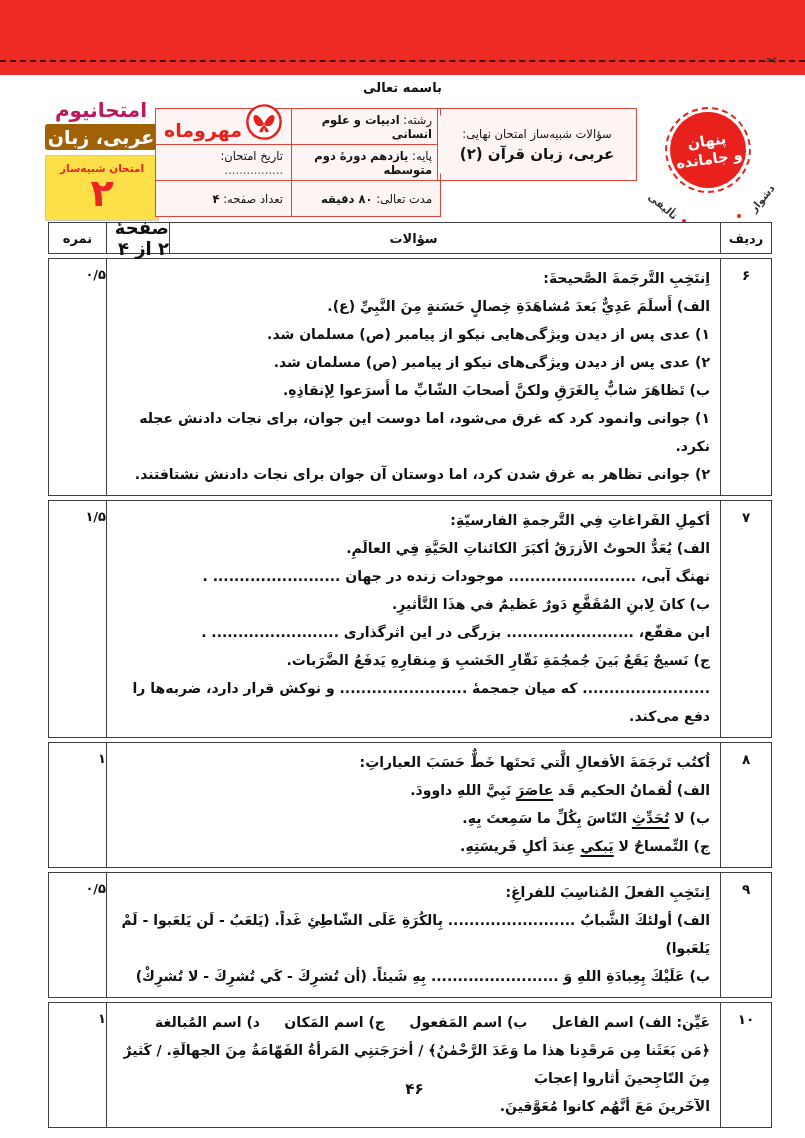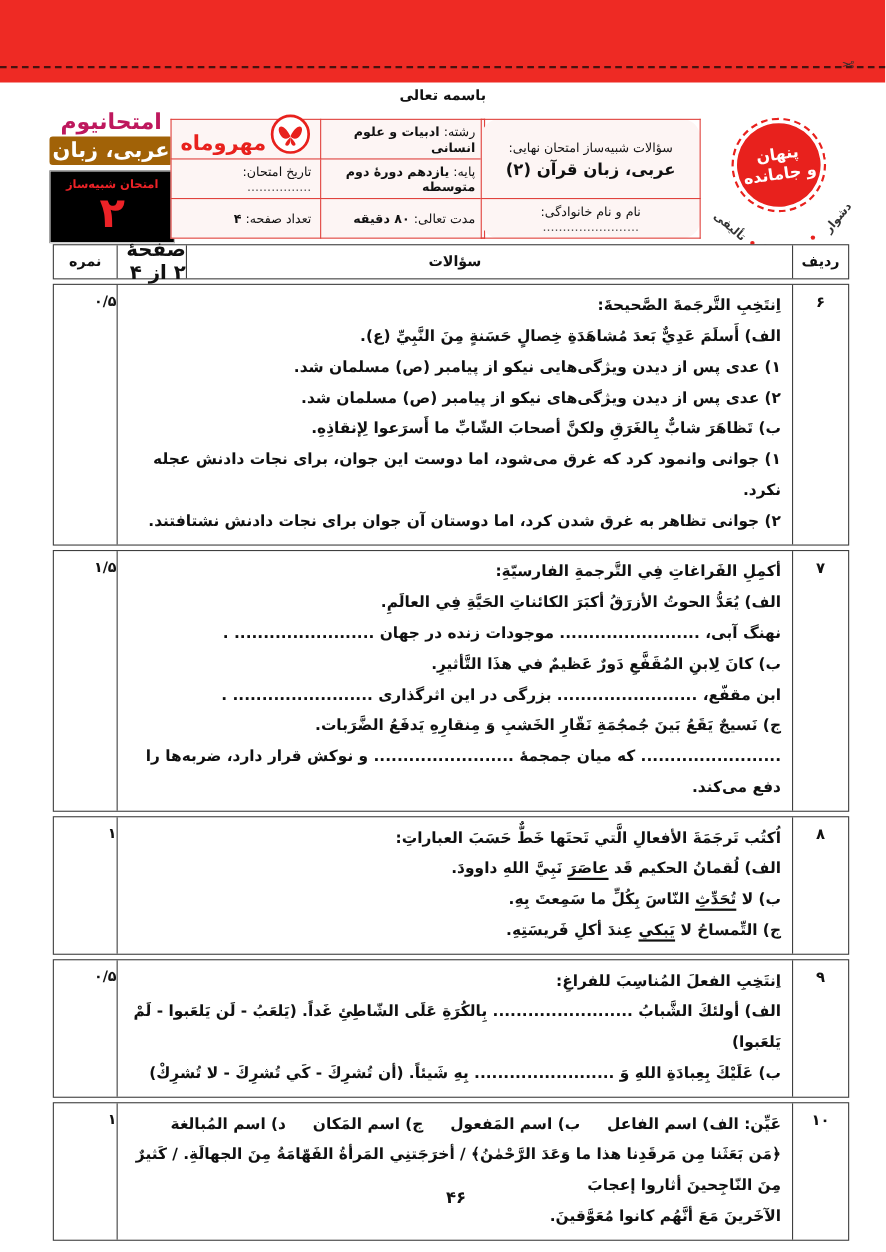--- a/index.html
+++ b/index.html
@@ -9,21 +9,21 @@
   .red-band{position:absolute;top:0;left:0;width:805px;height:75px;background:#ee2a24;}
   .cut-line{position:absolute;top:60px;left:0;right:0;border-top:2px dashed #47120f;}
   .scissors{position:absolute;top:-10px;right:28px;color:#332f2f;font-size:14px;transform:scaleX(-1);display:inline-block;}
   .bismillah{position:absolute;top:80px;left:0;width:100%;text-align:center;font-size:13px;font-weight:700;}
   
   .header{position:absolute;top:100px;left:30px;right:30px;height:122px;}
   .examium{position:absolute;left:15px;top:-2px;width:112px;text-align:center;color:#be185d;
            font-weight:900;font-size:20px;letter-spacing:-1px;}
   .subject-badge{position:absolute;left:15px;top:24px;width:112px;height:26px;background:#a16207;color:#fff;
            font-weight:700;font-size:19px;border-radius:3px;line-height:26px;text-align:center;}
-  .sim-box{position:absolute;left:15px;top:55px;width:112px;height:64px;border:1px solid #c9c9c9;background:#000000;text-align:center;}
+  .sim-box{position:absolute;left:15px;top:55px;width:112px;height:64px;border:1px solid #c9c9c9;background:#fde047;text-align:center;}
   .sim-label{color:#ec2227;font-size:10.5px;font-weight:700;margin-top:6px;}
   .sim-number{color:#ec2227;font-size:38px;font-weight:900;line-height:38px;}
   table.hdr{border-collapse:collapse;background:#fdf5f4;}
   table.hdr td{border:1.5px solid #e0433e;font-size:11.5px;padding:0 8px;height:35px;}
   .mid-table{position:absolute;left:125px;top:8px;}
   .mid-table td.c1{width:132px;}
   .mid-table td.c2{width:107px;}
   .mehromah-cell{text-align:center;position:relative;}
   .mehromah-wrap{display:flex;align-items:flex-end;justify-content:center;gap:3px;}
   .mehromah-text{color:#e8211d;font-weight:900;font-size:19px;}
@@ -132,26 +132,20 @@
       </table>
 
     <table class="hdr title-box">
       <tbody>
           <tr>
         <td class="tb-r1">
           <div class="tb-line1">سؤالات شبیه‌ساز امتحان نهایی:</div>
           <div class="tb-line2">عربی، زبان قرآن (۲)</div>
         </td>
       </tr>
-      <tr>
-        <td>
-          <span>نام و نام خانوادگی:</span>
-          <span class="dots">........................</span>
-        </td>
-      </tr>
     </tbody>
       </table>
 
     <div class="stamp">
       <div class="stamp-circle">
         <div class="stamp-l1">پنهان</div>
         <div class="stamp-l2">و جامانده</div>
       </div>
       <span class="stamp-word w1">تألیفی</span>
       <span class="stamp-dot d1"></span>

